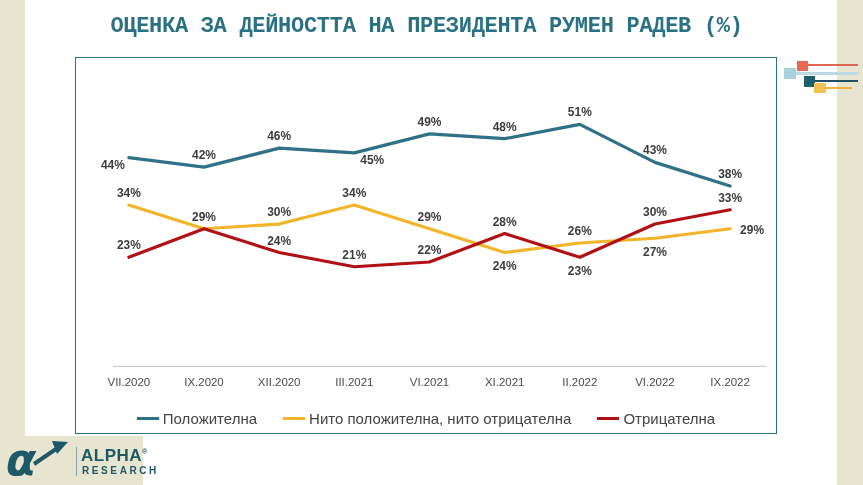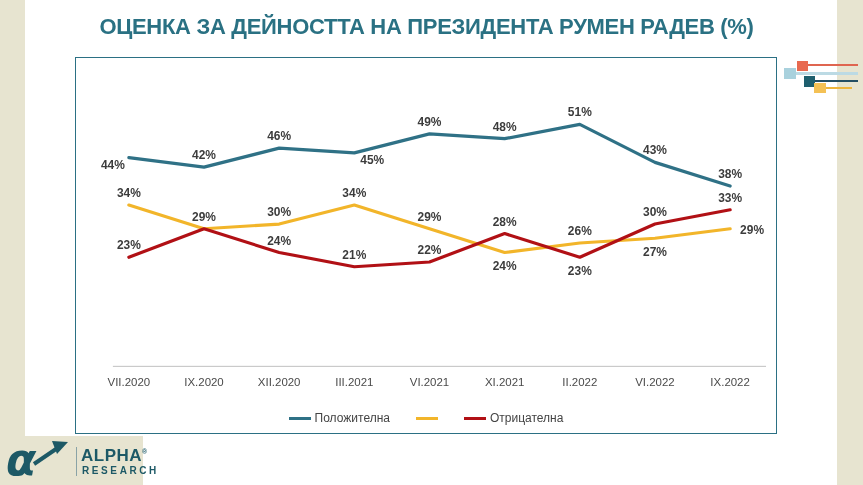--- a/index.html
+++ b/index.html
@@ -5,31 +5,31 @@
   * { margin:0; padding:0; box-sizing:border-box; }
   html,body { width:863px; height:485px; background:#ffffff; overflow:hidden;
               font-family:"Liberation Sans", sans-serif; position:relative; }
 
   .stripe { position:absolute; background:#e7e4d0; }
   .stripe-left  { left:0; top:0; width:25px; height:437px; }
   .stripe-right { left:837px; top:0; width:26px; height:485px; }
 
   .page-title { position:absolute; left:30px; right:40px; top:14px;
                 text-align:center; font-size:22px; font-weight:bold;
-                letter-spacing:-0.3px; color:#2a7183; white-space:nowrap; }
+                letter-spacing:-0.3px; color:#2a7183; white-space:nowrap;font-family:Liberation Mono, monospace; }
 
   .chart-box { position:absolute; left:75px; top:57px; width:702px; height:377px;
                background:#ffffff; border:1.5px solid #2b7084; }
   .chart-box svg { position:absolute; left:0; top:0; width:100%; height:100%; }
 
   .legend { position:absolute; left:0; right:0; top:352px; height:16px;
             display:flex; justify-content:center; align-items:center; gap:26px; }
   .legend-item { display:flex; align-items:center; gap:4px; }
   .legend-swatch { width:22px; height:3px; display:inline-block; }
-  .legend-label { font-size:12px; color:#444444; }
+  .legend-label { font-size:15px; color:#444444; }
 
   
   .decor { position:absolute; left:0; top:0; }
   .decor div { position:absolute; }
   .dec-line { height:2px; }
   .sq-salmon { left:797px; top:61px; width:11px; height:10px; z-index:2; }
   .ln-salmon { left:806px; top:64px; width:52px; z-index:1; }
   .sq-blue   { left:784px; top:68px; width:12px; height:11px; z-index:2; }
   .ln-blue   { left:794px; top:72px; width:64px; height:3px; z-index:1; }
   .sq-dark   { left:804px; top:76px; width:11px; height:11px; z-index:3; }
@@ -110,20 +110,21 @@
       <text x="580.625" y="158.9230769230769" text-anchor="middle" font-size="12" font-weight="bold" fill="#3c3c3c" font-family="Liberation Sans, sans-serif">30%</text>
       <text x="656" y="144.6153846153846" text-anchor="middle" font-size="12" font-weight="bold" fill="#3c3c3c" font-family="Liberation Sans, sans-serif">33%</text>
     </svg>
   <div class="legend" id="legend">
       <div class="legend-item">
         <span class="legend-swatch" style="background: rgb(47, 113, 134);"></span>
         <span class="legend-label">Положителна</span>
       </div>
       <div class="legend-item">
         <span class="legend-swatch" style="background: rgb(242, 181, 42);"></span>
+        <span class="legend-label">Нито положителна, нито отрицателна</span>
       </div>
       <div class="legend-item">
         <span class="legend-swatch" style="background: rgb(177, 16, 21);"></span>
         <span class="legend-label">Отрицателна</span>
       </div>
     </div>
 </div>
 
 <div class="logo-block">
   <svg class="logo-glyph" width="66" height="40" viewBox="0 0 66 40">

